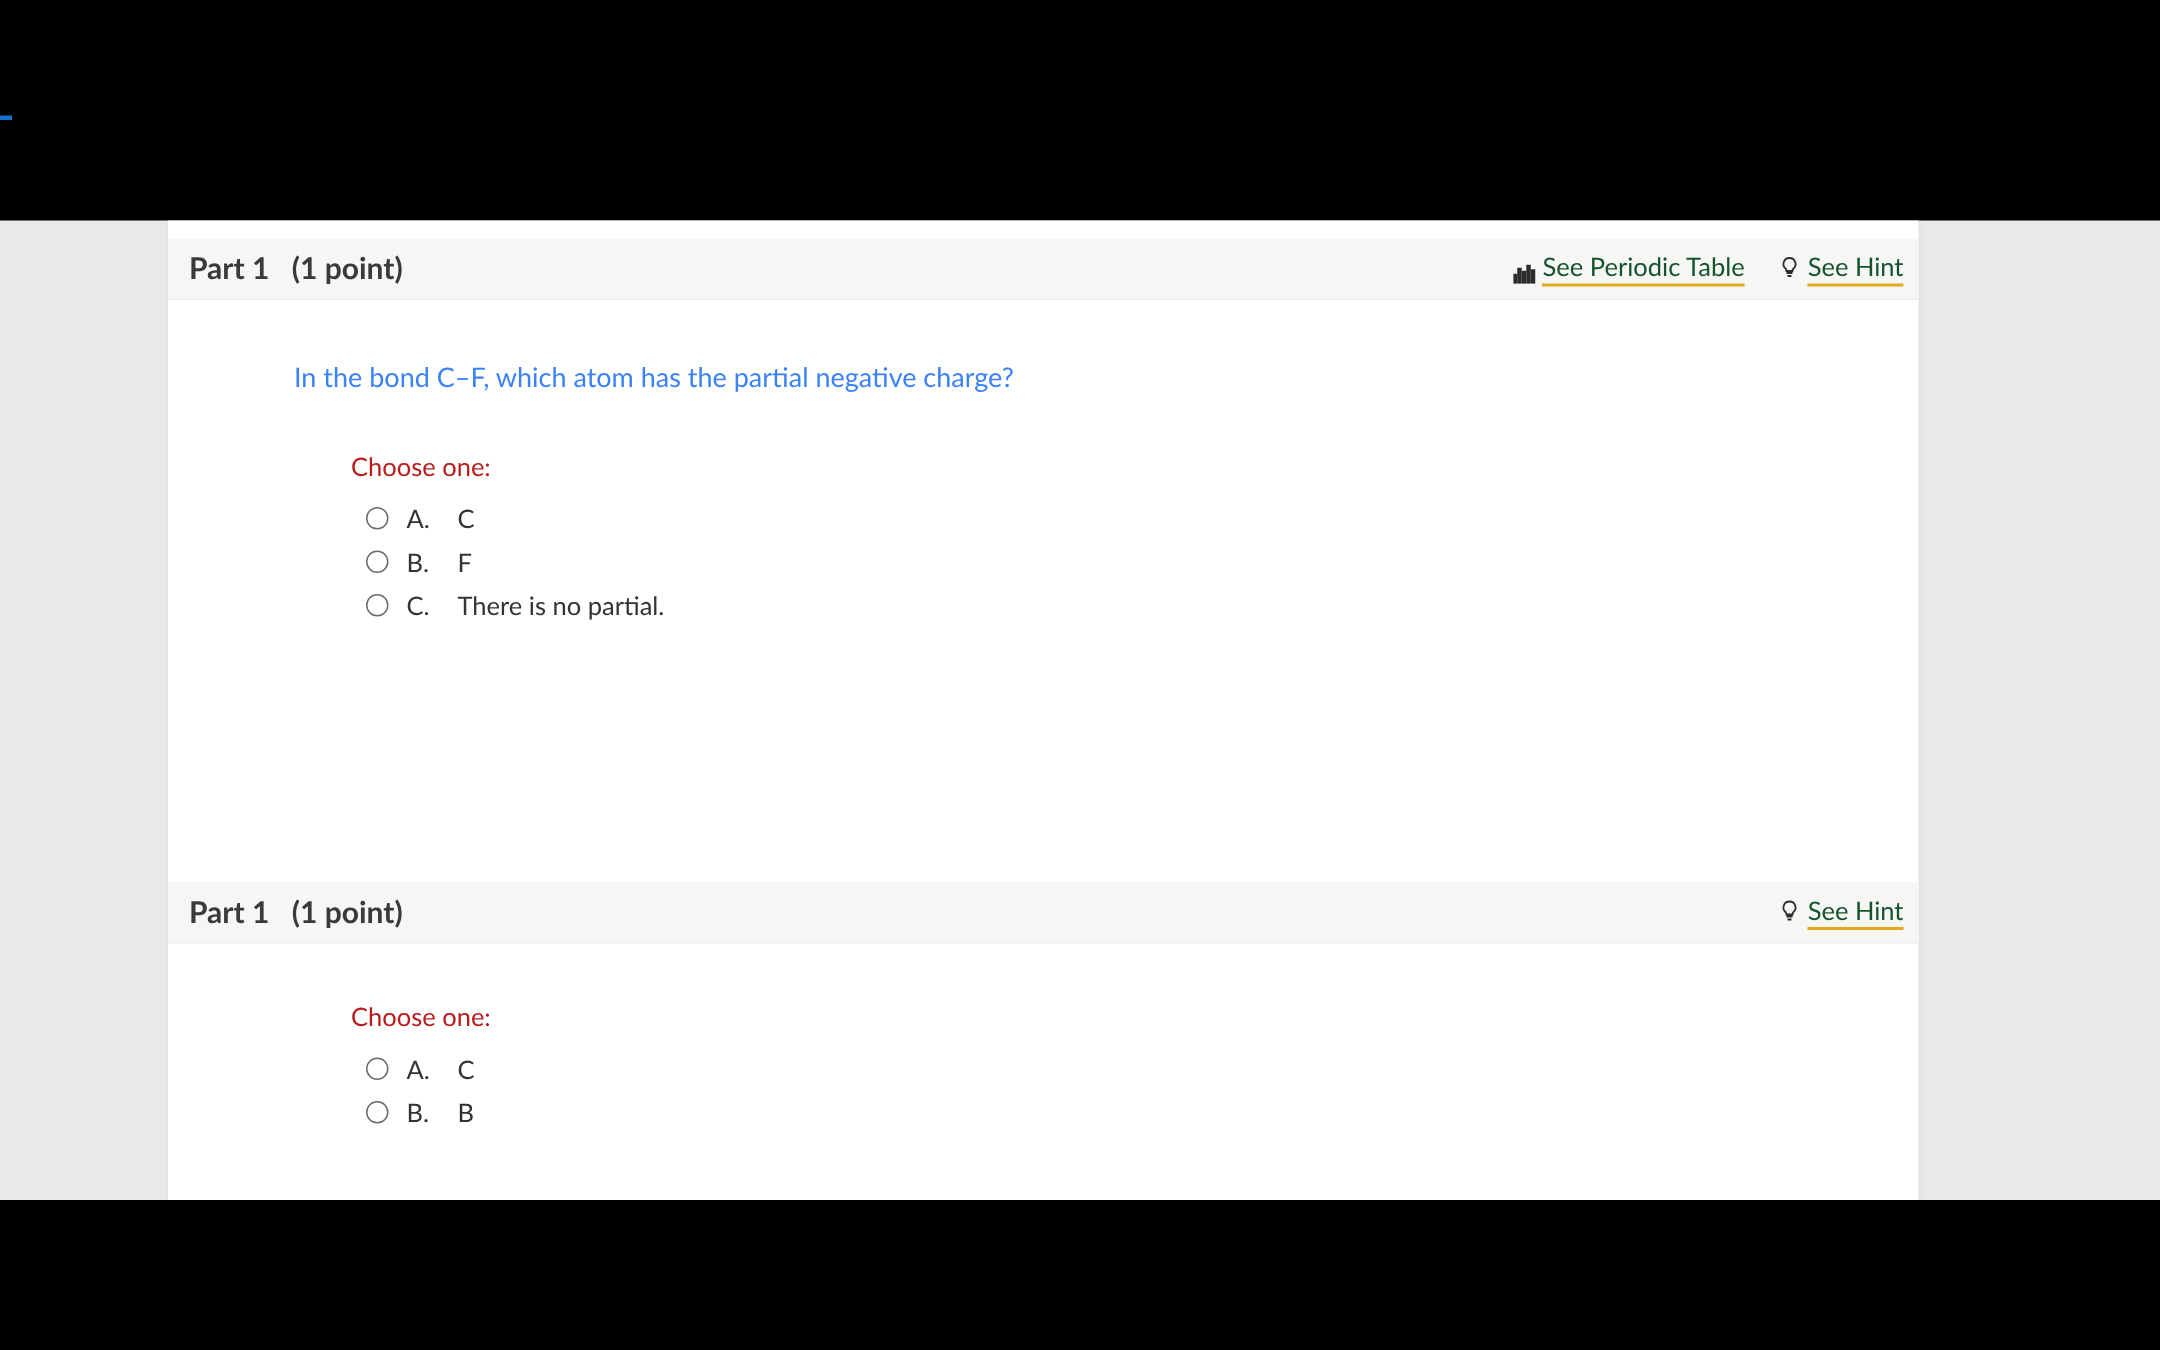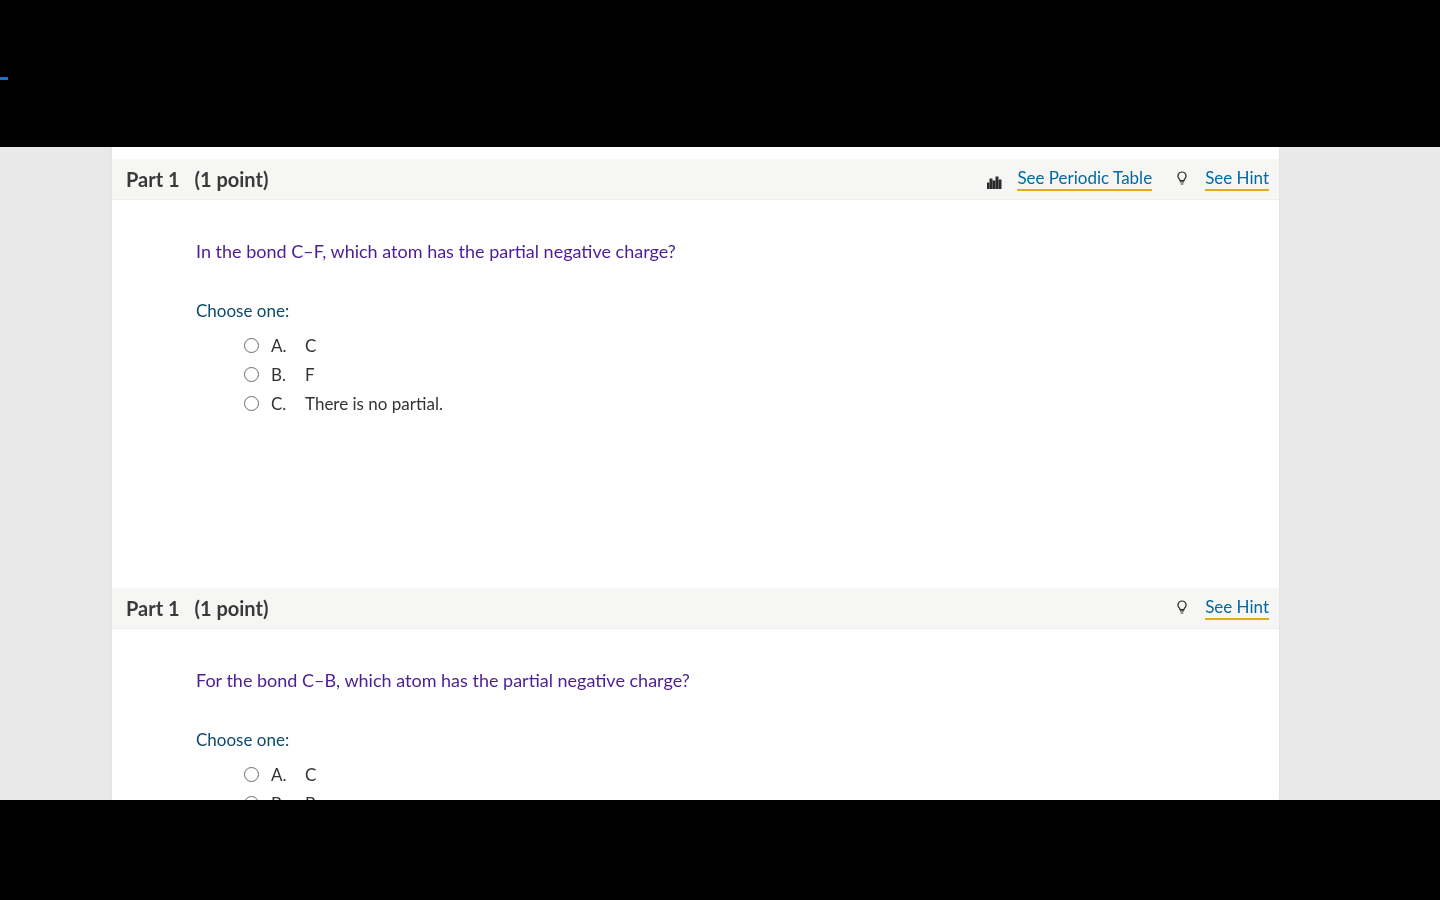--- a/index.html
+++ b/index.html
@@ -89,44 +89,45 @@
 
   .hdr-links {
     display: flex;
     align-items: center;
     gap: 22px;
     font-size: 17px;
   }
   .hdr-link {
     display: inline-flex;
     align-items: center;
-    gap: 15px;
-    color: #0369a1;
+    gap: 4px;
+    color: #14532d;
     cursor: pointer;
   }
   .hdr-link .txt {
     border-bottom: 2px solid #e3a91f;
     padding-bottom: 1px;
   }
   .hdr-link svg {
     width: 16px; height: 16px;
     stroke: #2d2d2d;
     fill: none;
   }
 
   .prompt {
     margin-top: 40px;
     font-size: 18px;
-    color: #4c1d95;
+    color: #3b82f6;
   }
 
   .choose {
     margin-top: 38px;
+    margin-left: 38px;
     font-size: 17px;
-    color: #0c4a6e;
+    color: #b91c1c;
   }
 
   .options {
     margin-top: 10px;
     margin-left: 48px;
   }
   .opt {
     display: flex;
     align-items: center;
     gap: 12px;
@@ -230,21 +231,20 @@
           <span>
             <svg viewBox="0 0 24 24" stroke-width="1.8">
               <path d="M9 18h6M10 21h4M12 3a6 6 0 0 0-4 10.5c.8.8 1 1.5 1 2.5h6c0-1 .2-1.7 1-2.5A6 6 0 0 0 12 3z"></path>
             </svg>
           </span>
           <span class="txt">See Hint</span>
         </span>
       </div>
     </div>
 
-    <div class="prompt">For the bond C–B, which atom has the partial negative charge?</div>
 
     <div class="choose">Choose one:</div>
     <div class="options">
       <div class="opt">
         <span class="radio"></span>
         <span class="letter">A.</span>
         <span>C</span>
       </div>
       <div class="opt">
         <span class="radio"></span>

